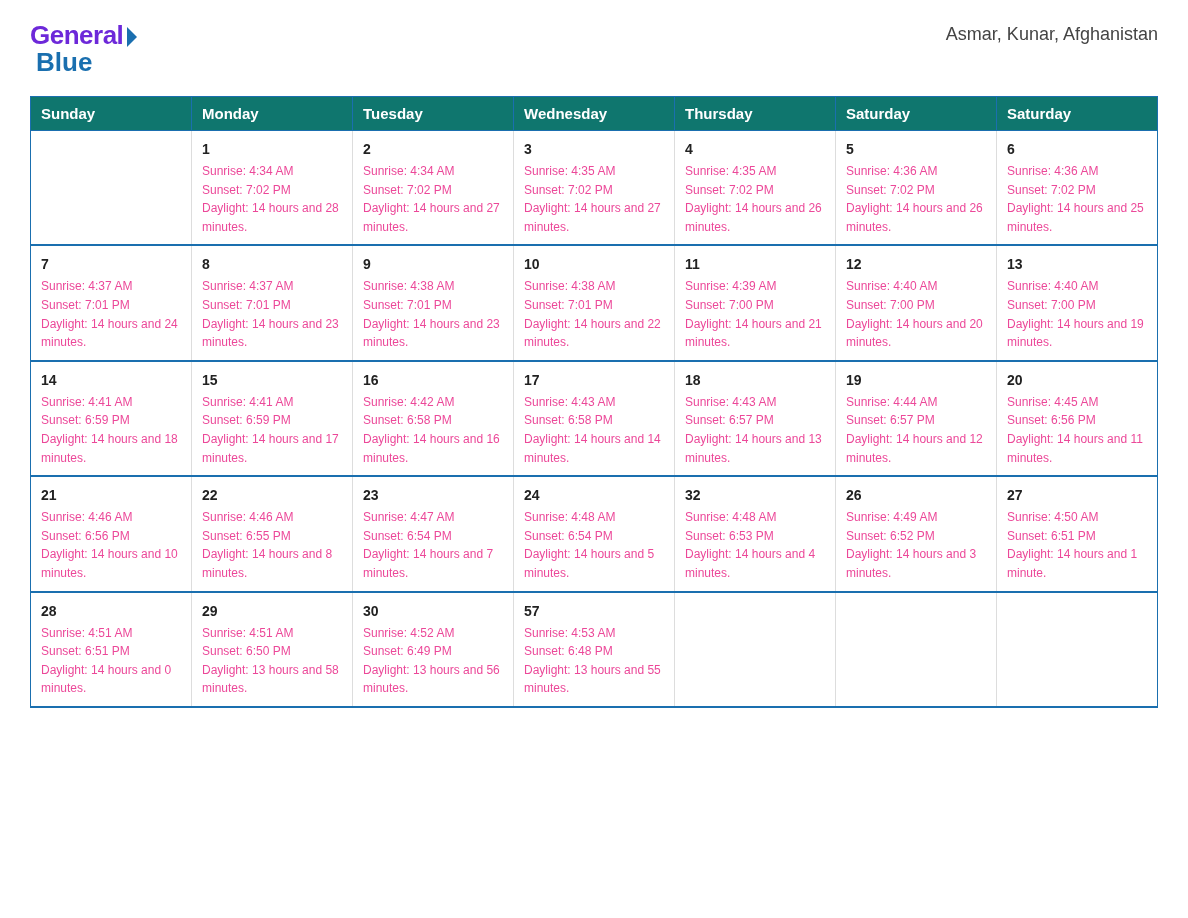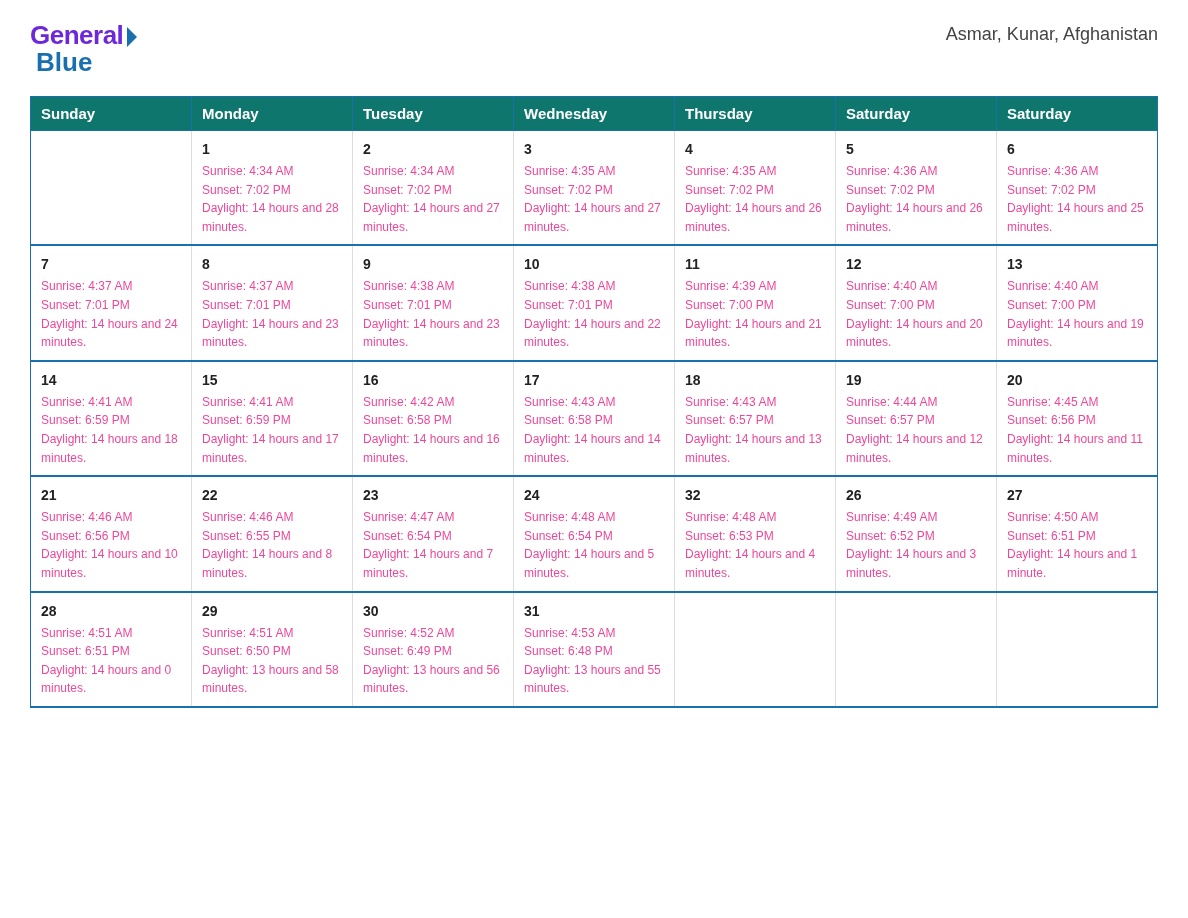--- a/index.html
+++ b/index.html
@@ -265,21 +265,21 @@
         </td>
         <td>
           <span class="day-number">29</span>
           <div class="day-detail">Sunrise: 4:51 AM<br>Sunset: 6:50 PM<br>Daylight: 13 hours and 58 minutes.</div>
         </td>
         <td>
           <span class="day-number">30</span>
           <div class="day-detail">Sunrise: 4:52 AM<br>Sunset: 6:49 PM<br>Daylight: 13 hours and 56 minutes.</div>
         </td>
         <td>
-          <span class="day-number">31</span>
+          <span class="day-number">57</span>
           <div class="day-detail">Sunrise: 4:53 AM<br>Sunset: 6:48 PM<br>Daylight: 13 hours and 55 minutes.</div>
         </td>
         <td class="empty-cell"></td>
         <td class="empty-cell"></td>
         <td class="empty-cell"></td>
       </tr>
     </tbody>
 </table>
 
 </body></html>

